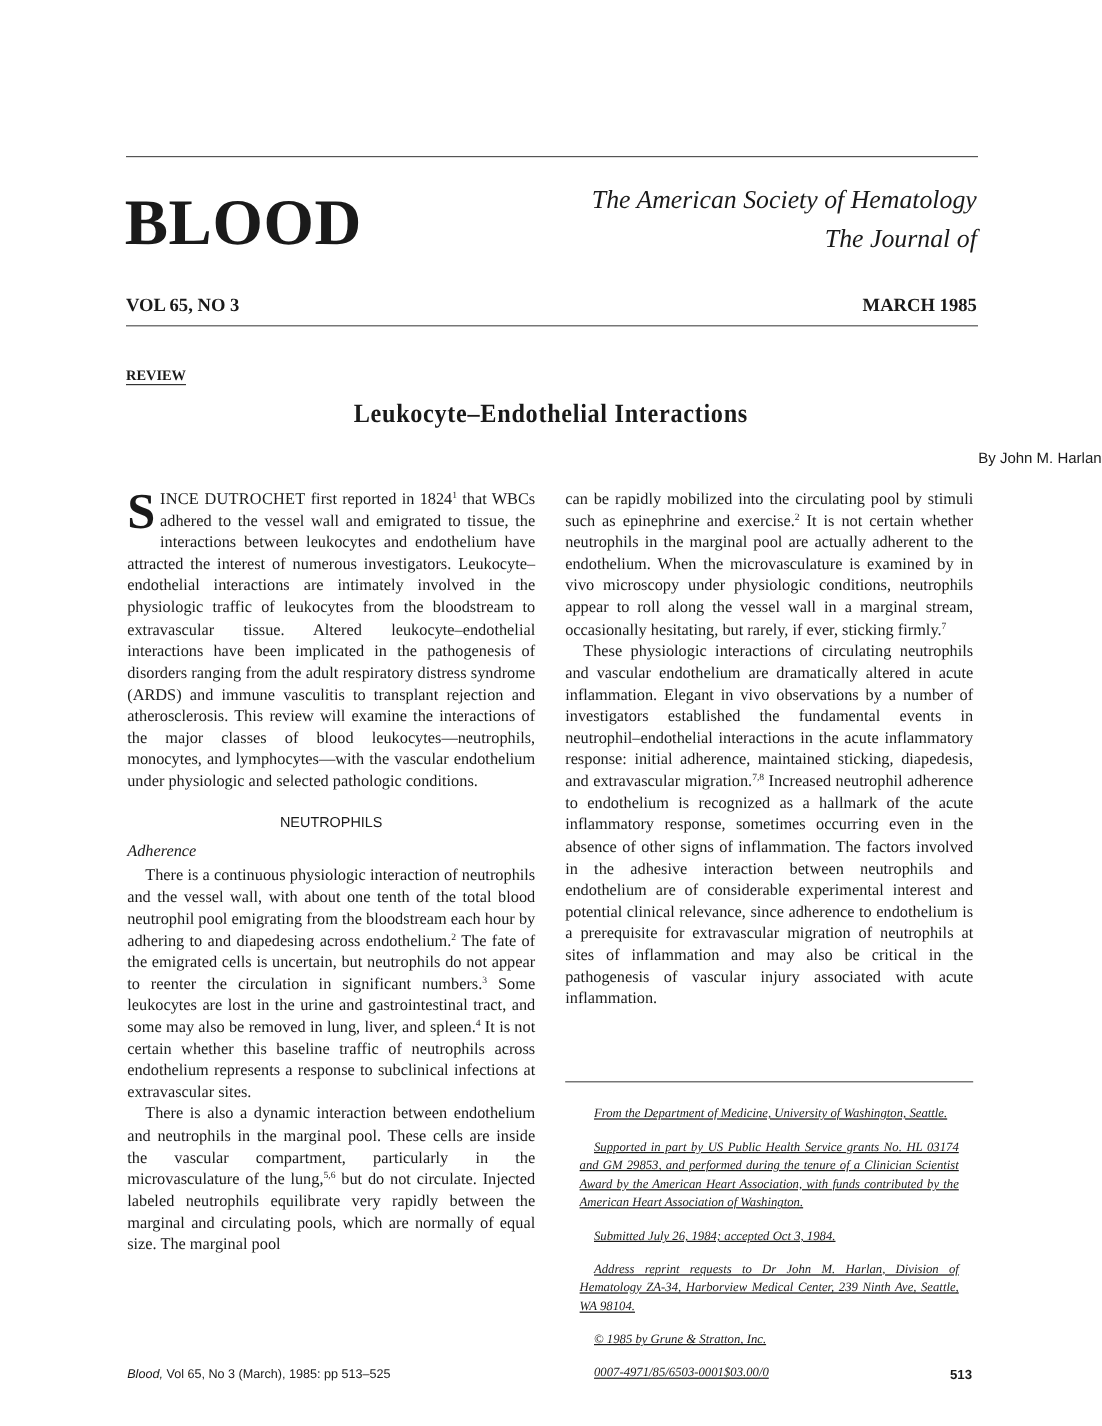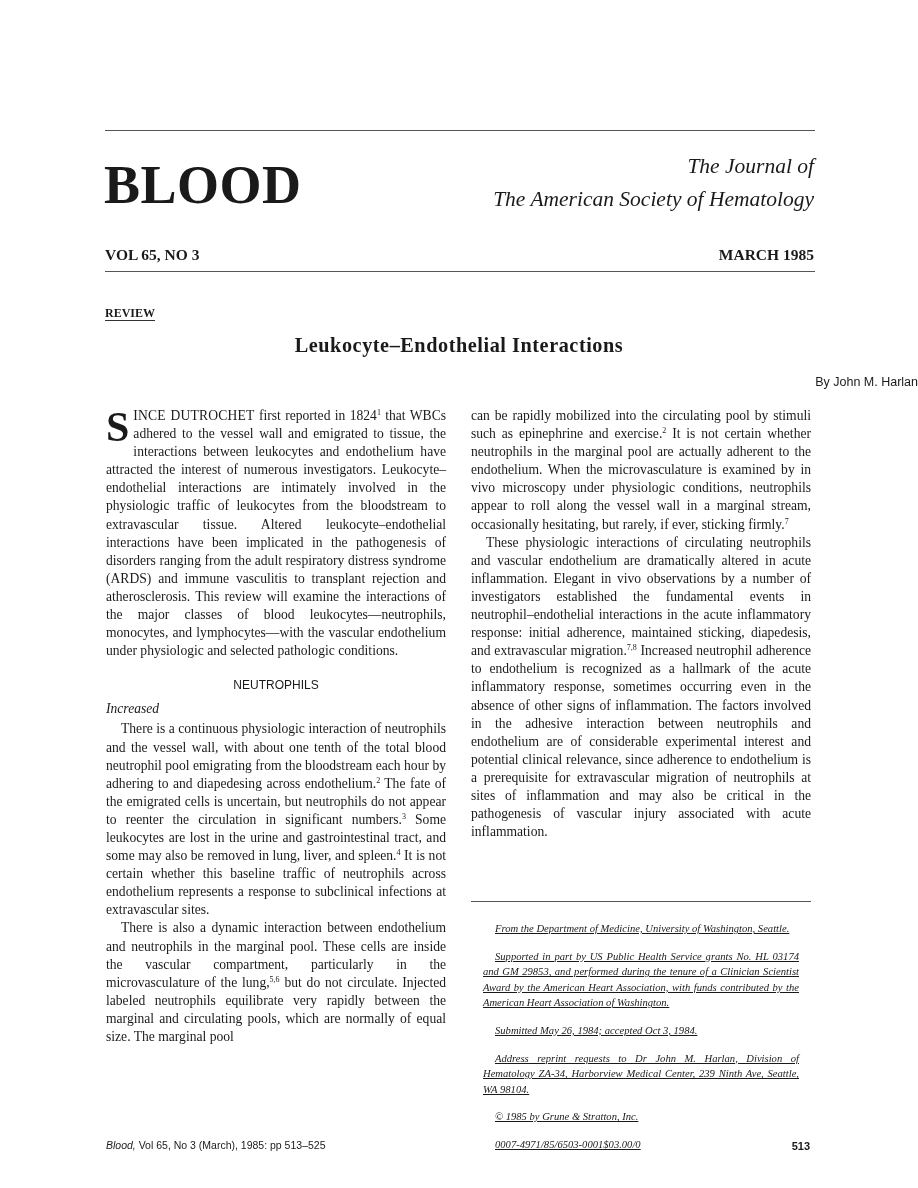--- a/index.html
+++ b/index.html
@@ -40,54 +40,54 @@
   #footer-citation .jn { font-style: italic; }
   #page-number { position: absolute; right: 108px; top: 1141px; font-size: 11px; font-weight: bold; line-height: 1; }
 </style>
 </head>
 <body>
 
 <div class="rule" id="rule-top"></div>
 
 <div id="journal-title" class="serif">BLOOD</div>
 <div id="journal-sub" class="serif">
+  <div>The American Society of Hematology</div>
   <div>The Journal of</div>
-  <div>The American Society of Hematology</div>
 </div>
 
 <div id="volume" class="serif">VOL 65, NO 3</div>
 <div id="date" class="serif">MARCH 1985</div>
 
 <div class="rule" id="rule-mid"></div>
 
 <div id="section-label" class="serif">REVIEW</div>
 <div id="article-title" class="serif">Leukocyte–Endothelial Interactions</div>
 <div id="byline" class="sans">By John M. Harlan</div>
 
 <div id="col-left" class="col serif">
   <p><span class="dropcap">S</span><span class="smallcaps">INCE DUTROCHET</span><span> first reported in 1824</span><sup>1</sup><span> that WBCs adhered to the vessel wall and emigrated to tissue, the interactions between leukocytes and endothelium have attracted the interest of numerous investigators. Leukocyte–endothelial interactions are intimately involved in the physiologic traffic of leukocytes from the bloodstream to extravascular tissue. Altered leukocyte–endothelial interactions have been implicated in the pathogenesis of disorders ranging from the adult respiratory distress syndrome (ARDS) and immune vasculitis to transplant rejection and atherosclerosis. This review will examine the interactions of the major classes of blood leukocytes—neutrophils, monocytes, and lymphocytes—with the vascular endothelium under physiologic and selected pathologic conditions.</span></p>
 
   <p id="section-heading" class="sans">NEUTROPHILS</p>
-  <p id="subsection-heading">Increased</p>
+  <p id="subsection-heading">Adherence</p>
 
   <p class="indent"><span>There is a continuous physiologic interaction of neutrophils and the vessel wall, with about one tenth of the total blood neutrophil pool emigrating from the bloodstream each hour by adhering to and diapedesing across endothelium.</span><sup>2</sup><span> The fate of the emigrated cells is uncertain, but neutrophils do not appear to reenter the circulation in significant numbers.</span><sup>3</sup><span> Some leukocytes are lost in the urine and gastrointestinal tract, and some may also be removed in lung, liver, and spleen.</span><sup>4</sup><span> It is not certain whether this baseline traffic of neutrophils across endothelium represents a response to subclinical infections at extravascular sites.</span></p>
 
   <p class="indent"><span>There is also a dynamic interaction between endothelium and neutrophils in the marginal pool. These cells are inside the vascular compartment, particularly in the microvasculature of the lung,</span><sup>5,6</sup><span> but do not circulate. Injected labeled neutrophils equilibrate very rapidly between the marginal and circulating pools, which are normally of equal size. The marginal pool</span></p>
 </div>
 
 <div id="col-right" class="col serif">
   <p><span>can be rapidly mobilized into the circulating pool by stimuli such as epinephrine and exercise.</span><sup>2</sup><span> It is not certain whether neutrophils in the marginal pool are actually adherent to the endothelium. When the microvasculature is examined by in vivo microscopy under physiologic conditions, neutrophils appear to roll along the vessel wall in a marginal stream, occasionally hesitating, but rarely, if ever, sticking firmly.</span><sup>7</sup></p>
 
   <p class="indent"><span>These physiologic interactions of circulating neutrophils and vascular endothelium are dramatically altered in acute inflammation. Elegant in vivo observations by a number of investigators established the fundamental events in neutrophil–endothelial interactions in the acute inflammatory response: initial adherence, maintained sticking, diapedesis, and extravascular migration.</span><sup>7,8</sup><span> Increased neutrophil adherence to endothelium is recognized as a hallmark of the acute inflammatory response, sometimes occurring even in the absence of other signs of inflammation. The factors involved in the adhesive interaction between neutrophils and endothelium are of considerable experimental interest and potential clinical relevance, since adherence to endothelium is a prerequisite for extravascular migration of neutrophils at sites of inflammation and may also be critical in the pathogenesis of vascular injury associated with acute inflammation.</span></p>
 </div>
 
 <div id="footnote-rule"></div>
 <div id="footnotes" class="serif">
   <p class="indent">From the Department of Medicine, University of Washington, Seattle.</p>
   <p class="indent">Supported in part by US Public Health Service grants No. HL 03174 and GM 29853, and performed during the tenure of a Clinician Scientist Award by the American Heart Association, with funds contributed by the American Heart Association of Washington.</p>
-  <p class="indent">Submitted May 26, 1984; accepted Oct 3, 1984.</p>
+  <p class="indent">Submitted July 26, 1984; accepted Oct 3, 1984.</p>
   <p class="indent">Address reprint requests to Dr John M. Harlan, Division of Hematology ZA-34, Harborview Medical Center, 239 Ninth Ave, Seattle, WA 98104.</p>
   <p class="indent">© 1985 by Grune &amp; Stratton, Inc.</p>
   <p class="indent">0007-4971/85/6503-0001$03.00/0</p>
 </div>
 
 <div id="footer-citation" class="sans"><span class="jn">Blood,</span><span> Vol 65, No 3 (March), 1985: pp 513–525</span></div>
 <div id="page-number" class="sans">513</div>
 
 </body></html>

